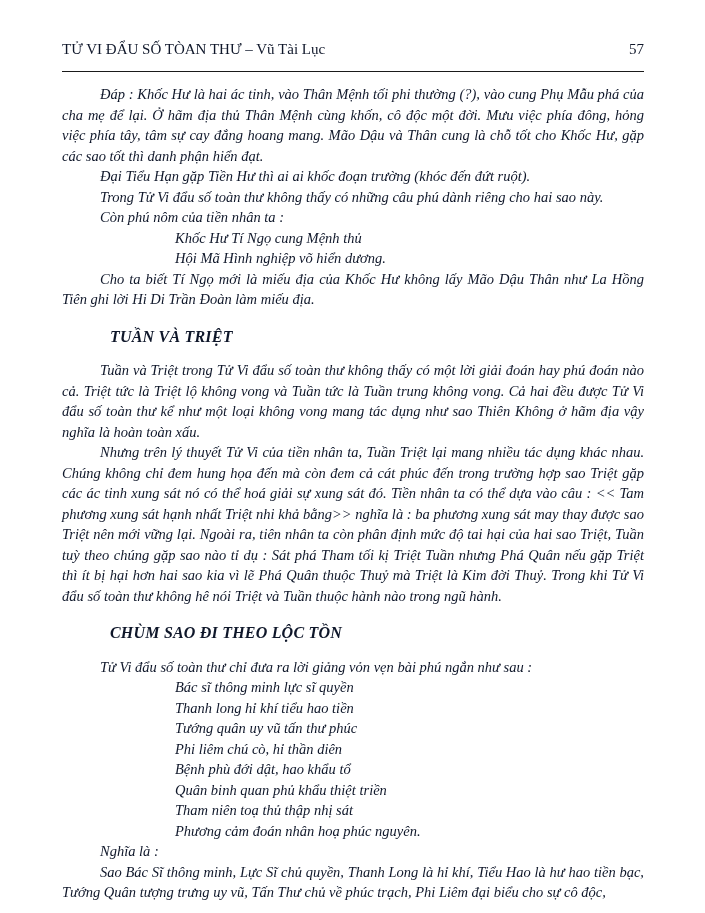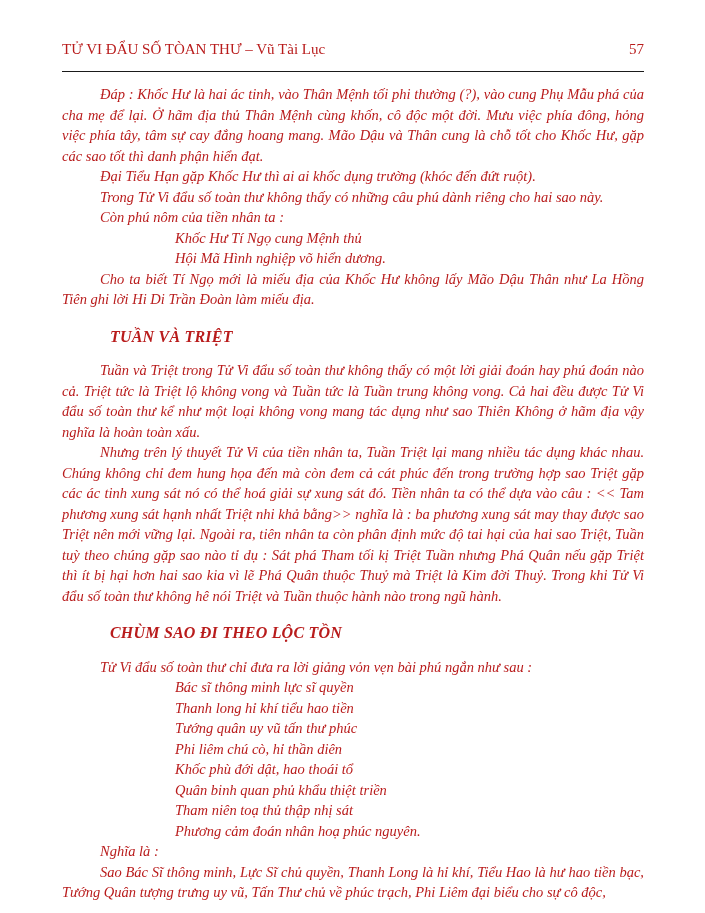--- a/index.html
+++ b/index.html
@@ -2,21 +2,21 @@
 <html lang="vi"><head>
 <meta charset="utf-8">
 <style>
   * { margin: 0; padding: 0; box-sizing: border-box; }
   html, body { background: #ffffff; }
   .page {
     position: relative;
     width: 705px;
     height: 913px;
     background: #ffffff;
-    color: #b91c1c;
+    color: #0f172a;
     font-family: "Liberation Serif", "DejaVu Serif", serif;
     padding: 40px 61px 0 62px;
     overflow: hidden;
   }
   .page-header {
     display: flex;
     justify-content: space-between;
     align-items: baseline;
     font-size: 15px;
     line-height: 18px;
@@ -51,21 +51,21 @@
   <header class="page-header">
     <span>TỬ VI ĐẨU SỐ TÒAN THƯ – Vũ Tài Lục</span>
     <span>57</span>
   </header>
 
   <hr class="header-rule">
 
   <main class="body-text">
 
     <p class="para">Đáp : Khốc Hư là hai ác tinh, vào Thân Mệnh tối phi thường (?), vào cung Phụ Mẫu phá của cha mẹ để lại. Ở hãm địa thủ Thân Mệnh cùng khốn, cô độc một đời. Mưu việc phía đông, hỏng việc phía tây, tâm sự cay đắng hoang mang. Mão Dậu và Thân cung là chỗ tốt cho Khốc Hư, gặp các sao tốt thì danh phận hiển đạt.</p>
-    <p class="para">Đại Tiểu Hạn gặp Khốc Hư thì ai ai khốc dụng trường (khóc đến đứt ruột).</p>
+    <p class="para">Đại Tiểu Hạn gặp Tiền Hư thì ai ai khốc đoạn trường (khóc đến đứt ruột).</p>
     <p class="para">Trong Tử Vi đẩu số toàn thư không thấy có những câu phú dành riêng cho hai sao này.</p>
     <p class="para">Còn phú nôm của tiền nhân ta :</p>
 
     <p class="verse">Khốc Hư Tí Ngọ cung Mệnh thủ</p>
     <p class="verse">Hội Mã Hình nghiệp võ hiển dương.</p>
 
     <p class="para">Cho ta biết Tí Ngọ mới là miếu địa của Khốc Hư không lấy Mão Dậu Thân như  La Hồng Tiên ghi lời Hi Di Trần Đoàn làm miếu địa.</p>
 
     <h2 class="section-heading">TUẦN VÀ TRIỆT</h2>
 
@@ -73,21 +73,21 @@
     <p class="para">Nhưng trên lý thuyết Tử Vi của tiền nhân ta, Tuần Triệt lại mang nhiều tác dụng khác nhau. Chúng không chỉ đem hung họa đến mà còn đem cả cát phúc đến trong trường hợp sao Triệt gặp các ác tinh xung sát nó có thể hoá giải sự xung sát đó. Tiền nhân ta có thể dựa vào câu : &lt;&lt; Tam phương xung sát hạnh nhất Triệt nhi khả bằng&gt;&gt; nghĩa là : ba phương xung sát may thay được sao Triệt nên mới vững lại. Ngoài ra, tiên nhân ta còn phân định mức độ tai hại của hai sao Triệt, Tuần tuỳ theo chúng gặp sao nào tỉ dụ : Sát phá Tham tối kị Triệt Tuần nhưng Phá Quân nếu gặp Triệt thì ít bị hại hơn hai sao kia vì lẽ Phá Quân thuộc Thuỷ mà Triệt là Kim đời Thuỷ. Trong khi Tử Vi đẩu số toàn thư không hê nói Triệt và Tuần thuộc hành nào trong ngũ hành.</p>
 
     <h2 class="section-heading">CHÙM SAO ĐI THEO LỘC TỒN</h2>
 
     <p class="para">Tử Vi đẩu số toàn thư chỉ đưa ra lời giảng vỏn vẹn bài phú ngắn như sau :</p>
 
     <p class="verse">Bác sĩ thông minh lực sĩ quyền</p>
     <p class="verse">Thanh long hỉ khí tiểu hao tiền</p>
     <p class="verse">Tướng quân uy vũ tấn thư phúc</p>
     <p class="verse">Phi liêm chú cò, hỉ thần diên</p>
-    <p class="verse">Khốc phù đới dật, hao thoái tổ</p>
+    <p class="verse">Bệnh phù đới dật, hao khẩu tổ</p>
     <p class="verse">Quân binh quan phủ khẩu thiệt triền</p>
     <p class="verse">Tham niên toạ thủ thập nhị sát</p>
     <p class="verse">Phương cảm đoán nhân hoạ phúc nguyên.</p>
 
     <p class="para">Nghĩa là :</p>
     <p class="para">Sao Bác Sĩ thông minh, Lực Sĩ chủ quyền, Thanh Long là hỉ khí, Tiểu Hao là hư hao tiền bạc, Tướng Quân tượng trưng uy vũ, Tấn Thư chủ về phúc trạch, Phi Liêm đại biểu cho sự cô độc,</p>
 
   </main>
 </div>
 

